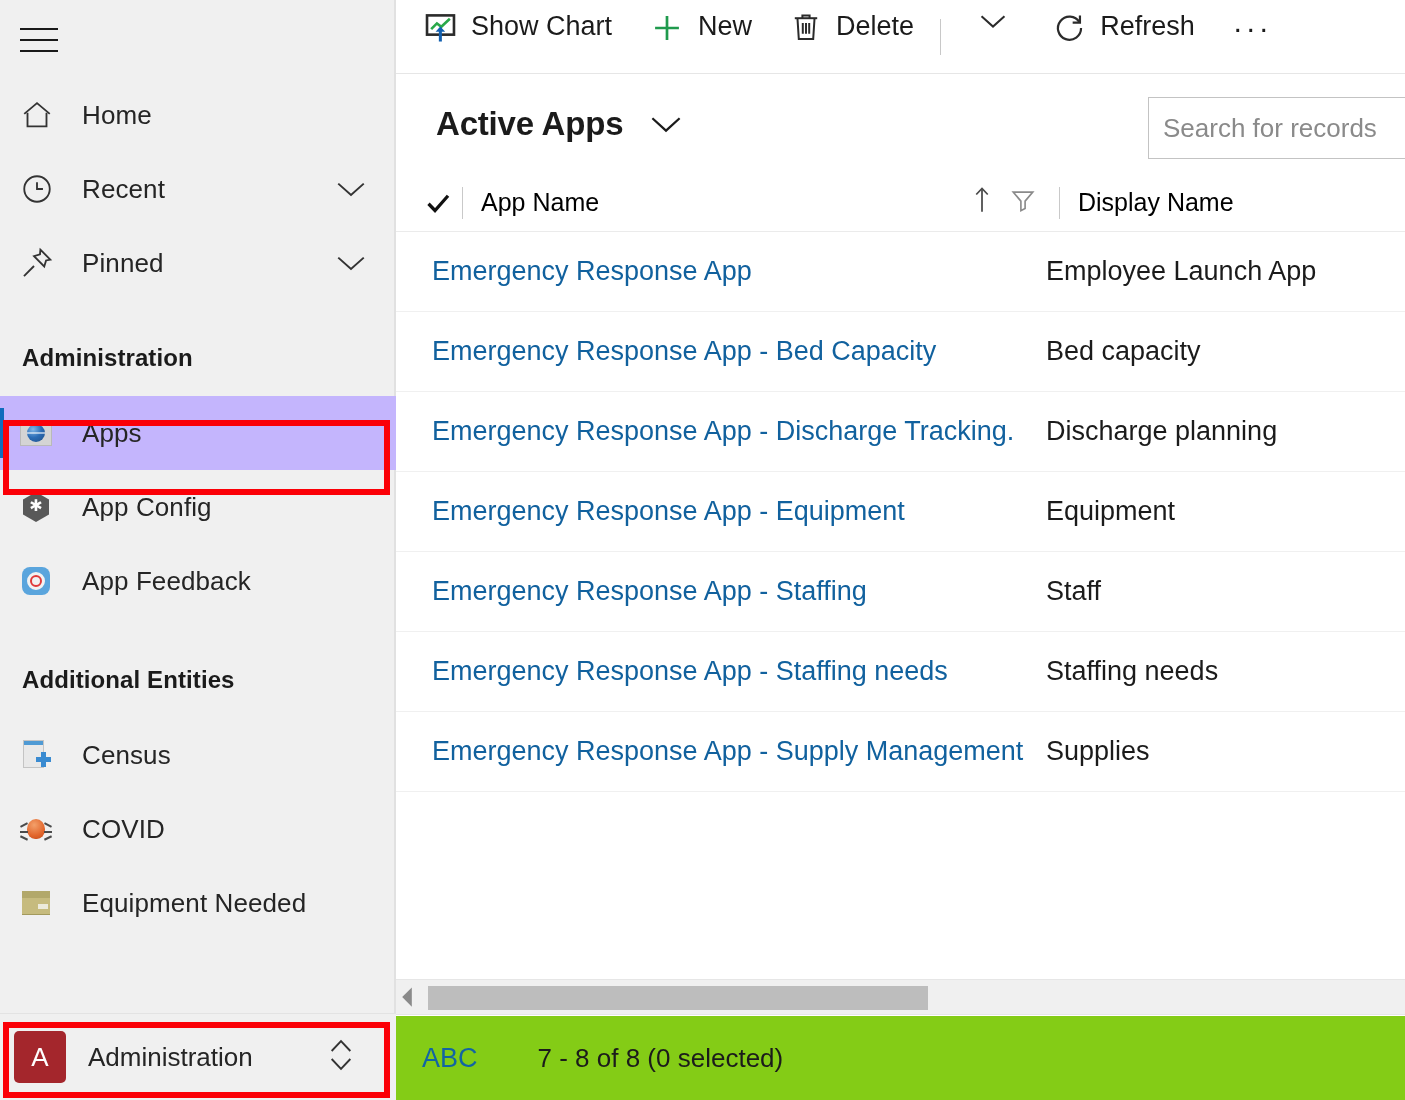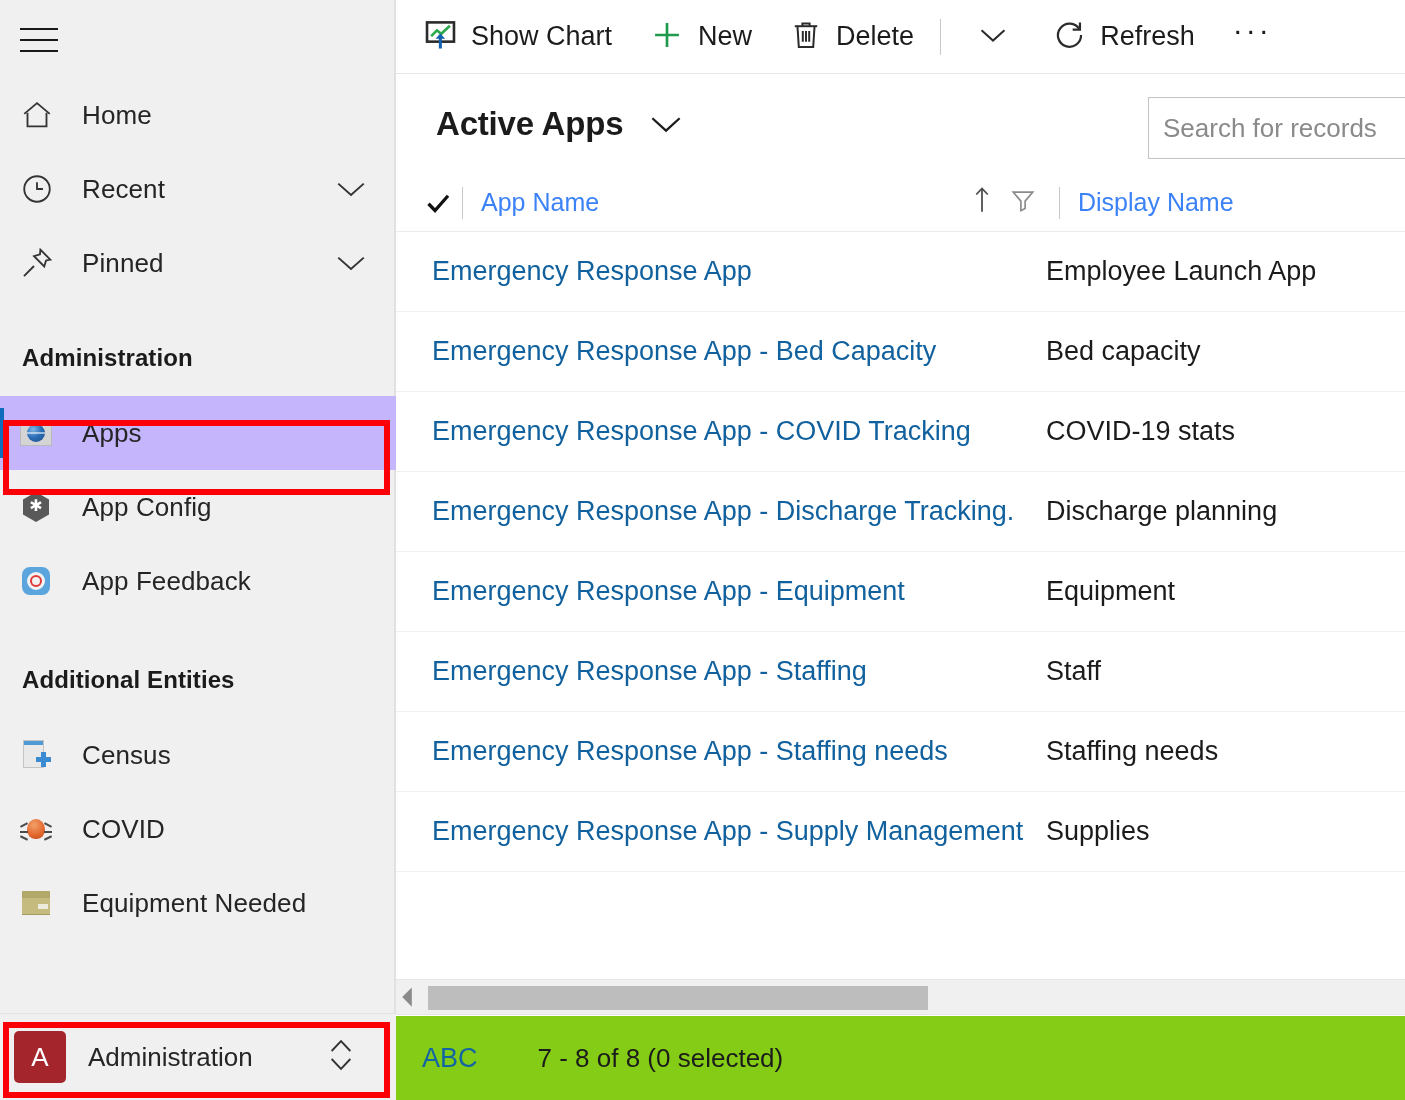--- a/index.html
+++ b/index.html
@@ -270,21 +270,21 @@
     position: relative;
     height: 74px;
     display: flex;
     align-items: center;
     padding-left: 22px;
     border-bottom: 1px solid #e6e6e6;
     background: #ffffff;
   }
   .cmd {
     display: flex;
-    align-items: center;
+    align-items: flex-start;
     height: 52px;
     padding: 0 6px;
     margin-right: 26px;
     cursor: pointer;
     color: #1b1b1b;
     white-space: nowrap;
   }
   .cmd .cmd-label {
     font-size: 27px;
     margin-left: 14px;
@@ -362,21 +362,21 @@
     display: flex; align-items: center; justify-content: center;
     cursor: pointer;
   }
   .gh-vsep { width: 1px; height: 32px; background: #c9c9c9; }
   .gh-col {
     position: relative;
     display: flex;
     align-items: center;
     height: 58px;
     padding-left: 18px;
-    color: #3b82f6;
+    color: #000000;
     font-size: 25px;
     cursor: pointer;
   }
   .gh-col.c1 { width: 596px; }
   .gh-col.c2 { width: 340px; }
   .gh-col .sorticons {
     position: absolute;
     right: 22px;
     display: flex; align-items: center; gap: 16px;
   }
@@ -709,24 +709,20 @@
       <div class="row">
         <div class="cell c1"><span class="lnk">Emergency Response App</span></div>
         <div class="cell c2">Employee Launch App</div>
       </div>
 
       <div class="row">
         <div class="cell c1"><span class="lnk">Emergency Response App - Bed Capacity</span></div>
         <div class="cell c2">Bed capacity</div>
       </div>
 
-      <div class="row">
-        <div class="cell c1"><span class="lnk">Emergency Response App - COVID Tracking</span></div>
-        <div class="cell c2">COVID-19 stats</div>
-      </div>
 
       <div class="row">
         <div class="cell c1"><span class="lnk">Emergency Response App - Discharge Tracking.</span></div>
         <div class="cell c2">Discharge planning</div>
       </div>
 
       <div class="row">
         <div class="cell c1"><span class="lnk">Emergency Response App - Equipment</span></div>
         <div class="cell c2">Equipment</div>
       </div>

